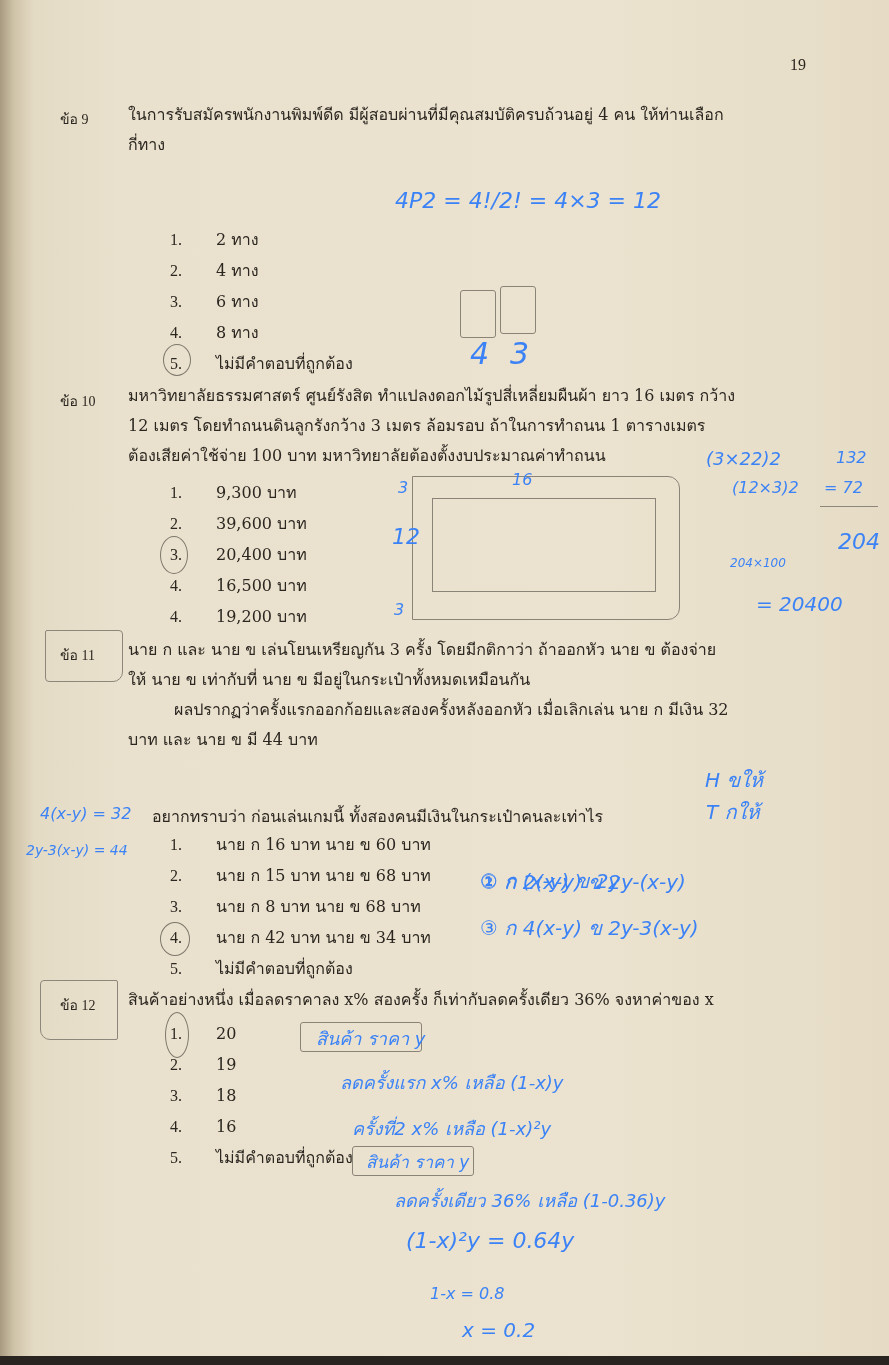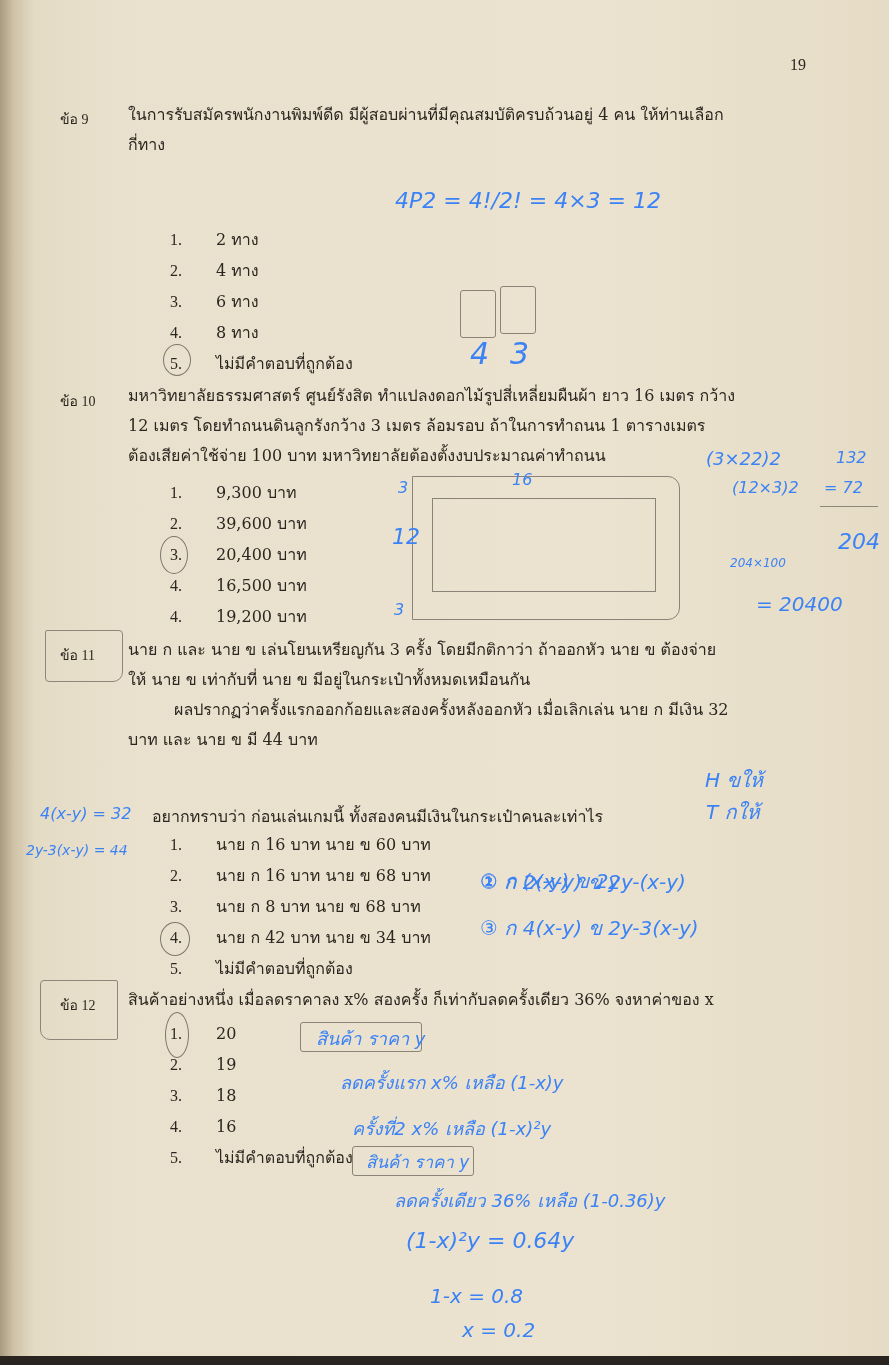--- a/index.html
+++ b/index.html
@@ -120,21 +120,21 @@
     <p>บาท และ นาย ข มี 44 บาท</p>
   </div>
   <div class="q-text" style="top:802px; left:152px; width:600px;">อยากทราบว่า ก่อนเล่นเกมนี้ ทั้งสองคนมีเงินในกระเป๋าคนละเท่าไร</div>
   <div class="opts" style="top:829px;">
     <div class="opt">
         <span class="opt-num">1.</span>
         <span class="opt-text">นาย ก 16 บาท นาย ข 60 บาท</span>
       </div>
     <div class="opt">
         <span class="opt-num">2.</span>
-        <span class="opt-text">นาย ก 16 บาท นาย ข 68 บาท</span>
+        <span class="opt-text">นาย ก 15 บาท นาย ข 68 บาท</span>
       </div>
     <div class="opt">
         <span class="opt-num">3.</span>
         <span class="opt-text">นาย ก  8 บาท นาย ข 68 บาท</span>
       </div>
     <div class="opt">
         <span class="opt-num">4.</span>
         <span class="opt-text">นาย ก 42 บาท นาย ข 34 บาท</span>
       </div>
     <div class="opt">
@@ -180,17 +180,17 @@
   </div>
   <div class="circle" style="left:165px; top:1012px; width:22px; height:44px;"></div>
   <div class="box-label" style="left:300px; top:1022px; width:120px; height:28px;"></div>
   <div class="hw" style="left:316px; top:1024px; font-size:18px;">สินค้า ราคา y</div>
   <div class="hw" style="left:340px; top:1068px; font-size:18px;">ลดครั้งแรก x%   เหลือ (1-x)y</div>
   <div class="hw" style="left:352px; top:1114px; font-size:18px;">ครั้งที่2 x%   เหลือ (1-x)²y</div>
   <div class="box-label" style="left:352px; top:1146px; width:120px; height:28px;"></div>
   <div class="hw" style="left:366px; top:1148px; font-size:17px;">สินค้า ราคา y</div>
   <div class="hw" style="left:394px; top:1186px; font-size:18px;">ลดครั้งเดียว 36%   เหลือ (1-0.36)y</div>
   <div class="hw" style="left:406px; top:1228px; font-size:22px;">(1-x)²y = 0.64y</div>
-  <div class="hw" style="left:430px; top:1284px; font-size:20px;">1-x = 0.8</div>
+  <div class="hw" style="left:430px; top:1284px; font-size:16px;">1-x = 0.8</div>
   <div class="hw" style="left:462px; top:1318px; font-size:20px;">x = 0.2</div>
 
   <div class="bottom-bar"></div>
 </div>
 
 </body></html>

